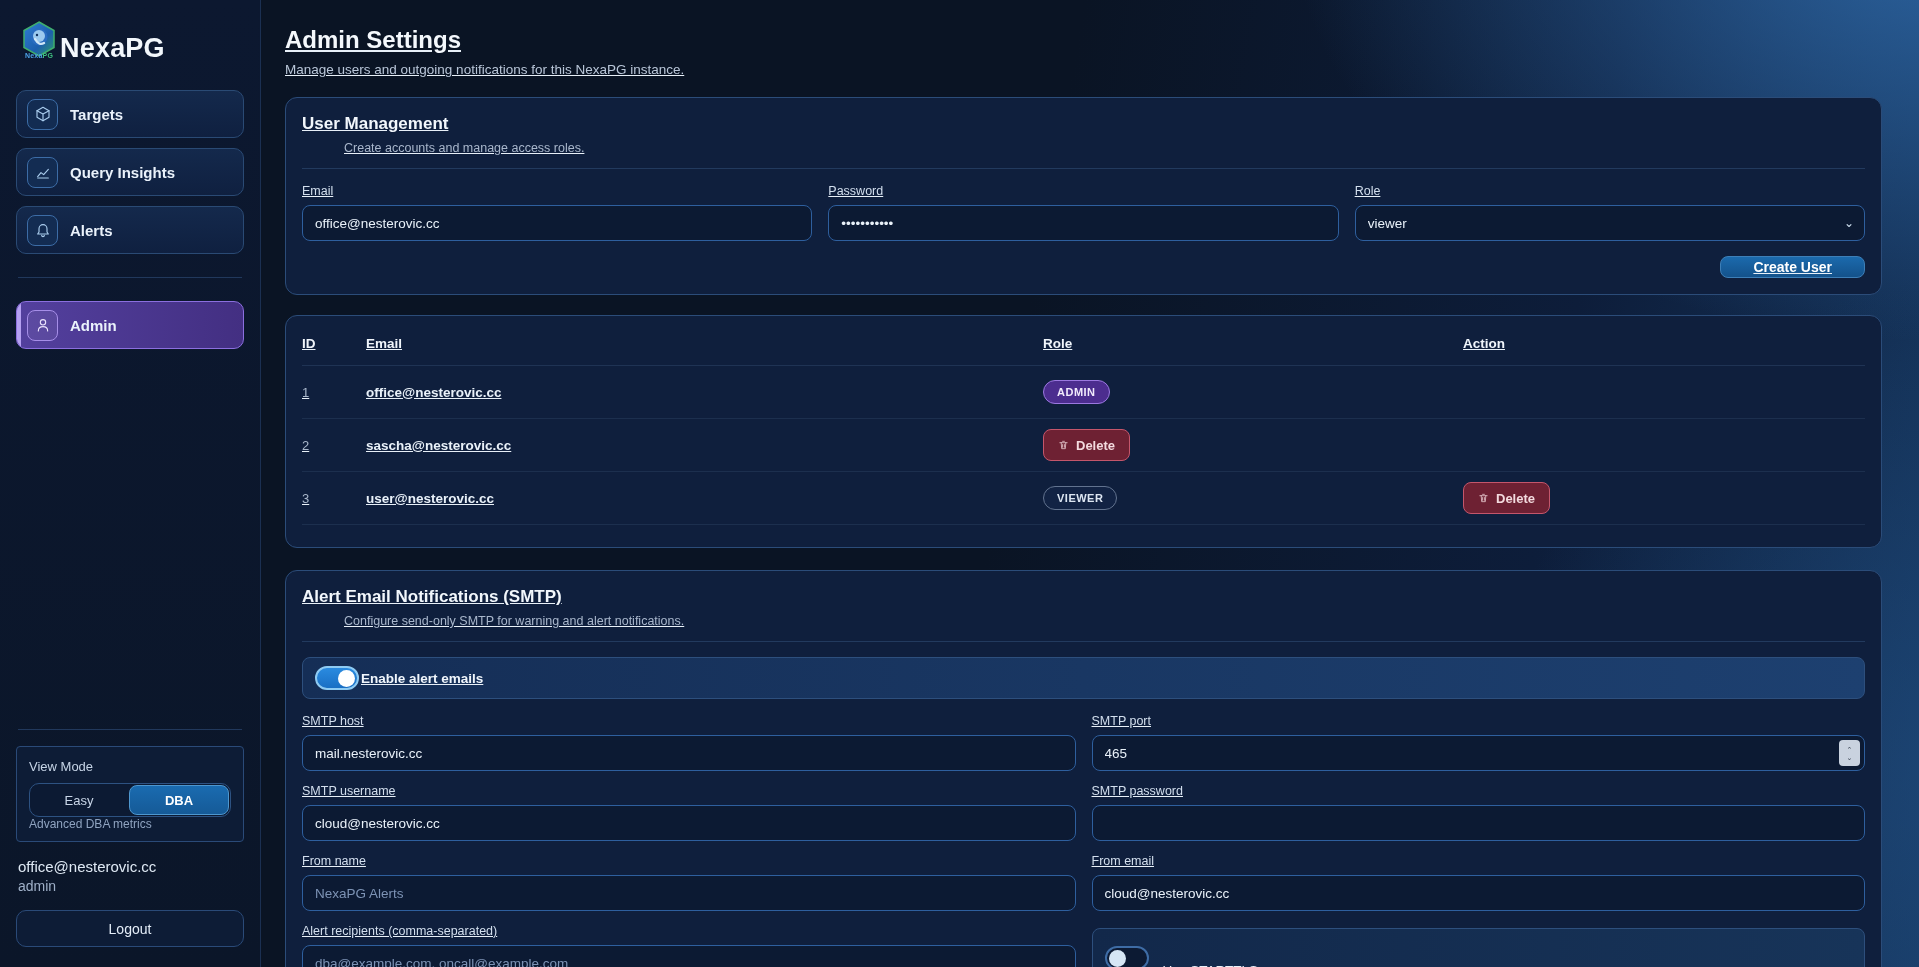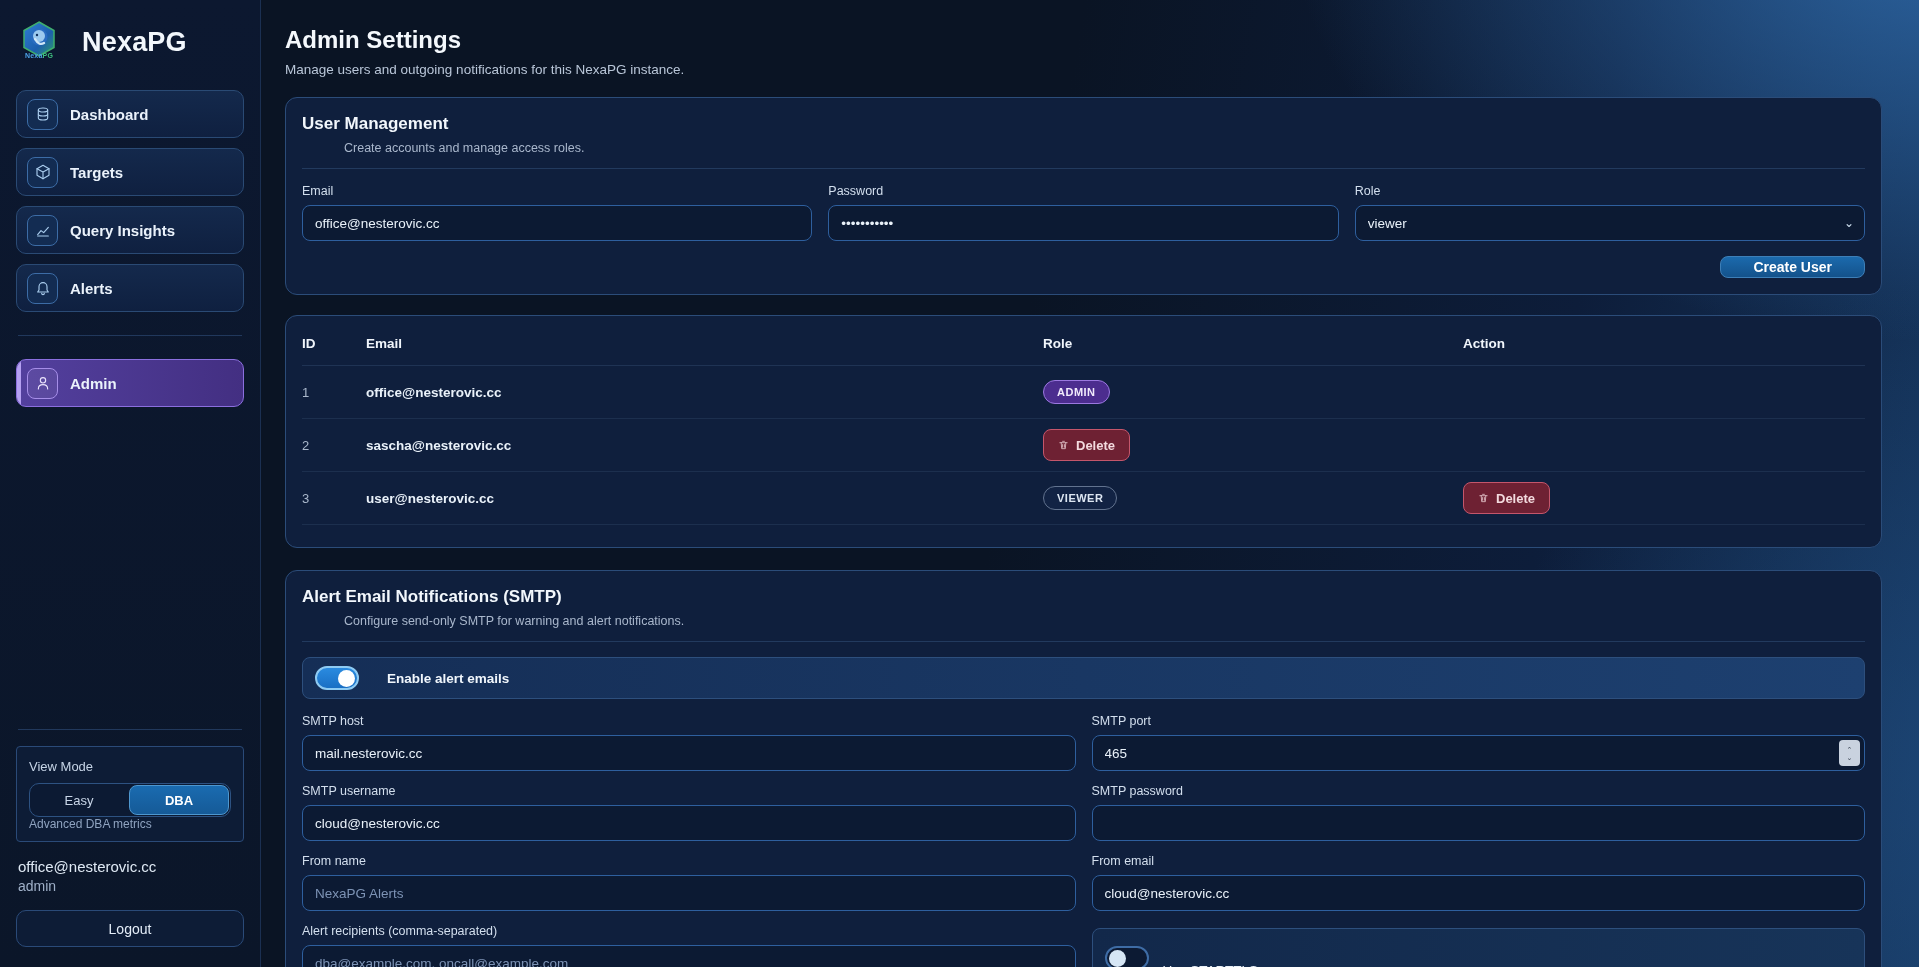--- a/index.html
+++ b/index.html
@@ -9,21 +9,21 @@
     background:#0a1424; color:#e8f0f8; display:flex;
   }
 
   
   .sidebar {
     width:261px; min-width:261px; height:100%;
     background:linear-gradient(180deg,#0c1830 0%,#0b1629 100%);
     border-right:1px solid #1b3052;
     display:flex; flex-direction:column; padding:16px 16px 20px 16px;
   }
-  .logo-row { display:flex; align-items:center; gap:22px; margin:4px 0 26px 2px; }
+  .logo-row { display:flex; align-items:flex-end; gap:0; margin:4px 0 26px 2px; }
   .logo-badge { width:42px; height:44px; position:relative; flex:none; display:flex; flex-direction:column; align-items:center; }
   .logo-caption { font-size:7px; font-weight:700; margin-top:-6px; letter-spacing:.2px; }
   .logo-caption .nexa { color:#4da3e8; }
   .logo-caption .pg { color:#3fbf7f; }
   .app-title { font-size:27px; font-weight:700; color:#f2f7fc; letter-spacing:.2px; }
 
   .nav { display:flex; flex-direction:column; gap:10px; }
   .nav-item {
     height:48px; border-radius:10px; border:1px solid #2a4a74;
     background:linear-gradient(180deg,#14294c,#0f2040);
@@ -70,20 +70,21 @@
     font-size:14px; font-weight:400; cursor:pointer; font-family:inherit;
   }
 
   
   .main {
     flex:1; height:100%; overflow:hidden; padding:26px 37px 0 24px;
     background:
       radial-gradient(1100px 700px at 102% -8%, rgba(49,110,175,.85) 0%, rgba(49,110,175,0) 60%),
       radial-gradient(900px 900px at 104% 80%, rgba(34,82,136,.55) 0%, rgba(34,82,136,0) 55%),
       linear-gradient(100deg,#0a1424 45%,#0d1d3a 75%,#16375f 100%);
+    text-decoration: underline;
   }
   .page-title { font-size:24px; font-weight:700; color:#f4f8fc; }
   .page-subtitle { font-size:13.5px; color:#b9c6d8; margin-top:8px; }
 
   .card {
     background:#0f1f3d; border:1px solid #2b4c79; border-radius:12px;
     padding:16px; margin-top:20px;
   }
   .card-title { font-size:17px; font-weight:700; color:#f2f7fc; }
   .card-subtitle { font-size:12.5px; color:#a9b7cc; margin-top:7px;margin-left:42px; }
@@ -141,21 +142,21 @@
     background:#6e2133; border:1.5px solid #c4566b; color:#f3dade;
     font-size:13px; font-weight:700; font-family:inherit;
     display:inline-flex; align-items:center; gap:7px;
   }
   .delete-btn svg { width:11px; height:12px; stroke:#f3dade; fill:none; stroke-width:1.6; stroke-linecap:round; }
 
   
   .toggle-box {
     border:1px solid #2d4f7d; border-radius:8px; height:42px;
     background:linear-gradient(90deg,#152e56,#1d4070);
-    display:flex; align-items:center; gap:28px; padding:0 12px; margin-bottom:15px;
+    display:flex; align-items:center; gap:2px; padding:0 12px; margin-bottom:15px;
   }
   .toggle-box .t-label { font-size:13.5px; font-weight:700; color:#f0f6fc; }
   .switch { width:44px; height:24px; border-radius:12px; position:relative; cursor:pointer; flex:none; }
   .switch.on { background:linear-gradient(180deg,#2a8be0,#1a6fc4); border:2px solid #8ecbf3; }
   .switch.on .knob { position:absolute; right:2px; top:1.5px; width:17px; height:17px; border-radius:50%; background:#ffffff; }
   .switch.off { background:#0c1a33; border:2px solid #3e6ca5; }
   .switch.off .knob { position:absolute; left:2px; top:1.5px; width:17px; height:17px; border-radius:50%; background:#d6e6f5; }
 
   .smtp-grid { display:grid; grid-template-columns:1fr 1fr; column-gap:16px; row-gap:13px; }
   .starttls-box {
@@ -187,30 +188,20 @@
       </svg>
       <div class="logo-caption"><span class="nexa">Nexa</span><span class="pg">PG</span></div>
     </div>
     <div class="app-title">NexaPG</div>
   </div>
 
   <nav class="nav">
     <div class="nav-item">
       <span class="nav-icon-chip">
         <svg viewBox="0 0 24 24">
-            <ellipse cx="12" cy="6" rx="7" ry="3"></ellipse>
-            <path d="M5 6v6c0 1.7 3.1 3 7 3s7-1.3 7-3V6"></path>
-            <path d="M5 12v6c0 1.7 3.1 3 7 3s7-1.3 7-3v-6"></path>
-          </svg>
-      </span>
-      <span class="nav-label">Dashboard</span>
-    </div>
-    <div class="nav-item">
-      <span class="nav-icon-chip">
-        <svg viewBox="0 0 24 24">
             <path d="M12 2 21 7v10l-9 5-9-5V7z"></path>
             <path d="M12 12 21 7M12 12 3 7M12 12v10"></path>
           </svg>
       </span>
       <span class="nav-label">Targets</span>
     </div>
     <div class="nav-item">
       <span class="nav-icon-chip">
         <svg viewBox="0 0 24 24">
             <path d="M4 19 9 13l4 3 7-8"></path>

